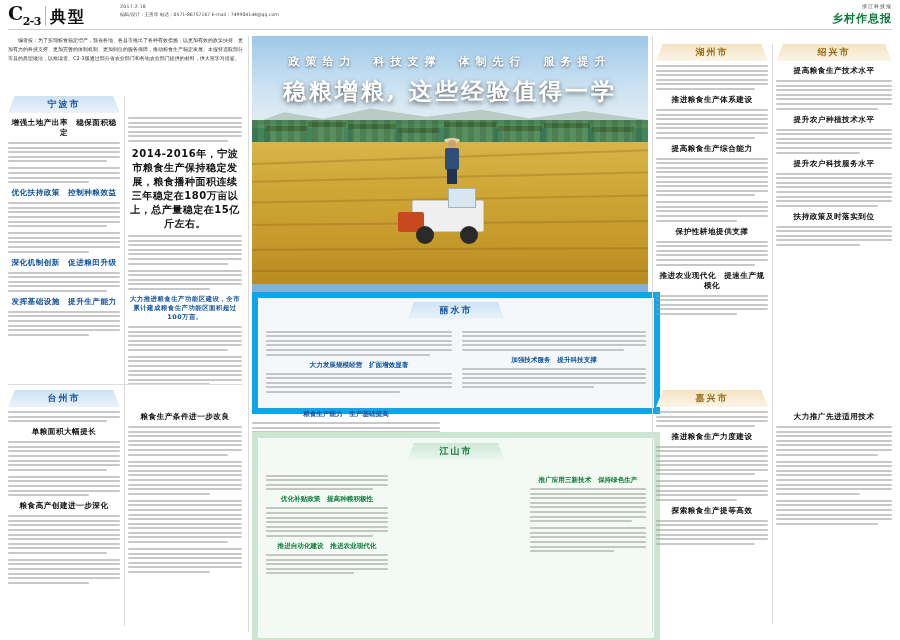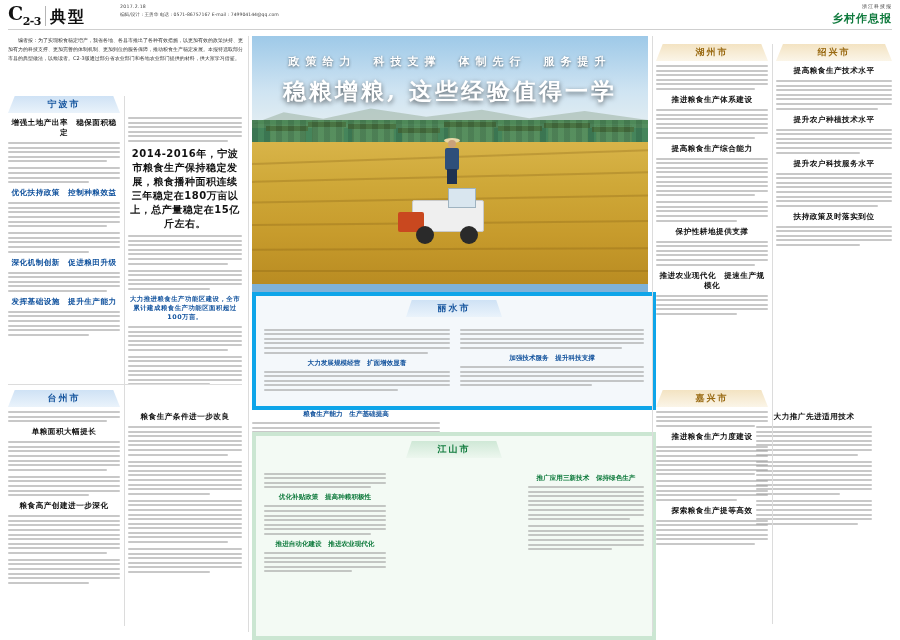--- a/index.html
+++ b/index.html
@@ -67,21 +67,21 @@
   .hv-w{position:absolute;bottom:0;width:18px;height:18px;border-radius:50%;background:#2a2a2a;}
   .person{position:absolute;left:190px;top:104px;width:20px;height:44px;}
   .p-head{position:absolute;left:6px;top:0;width:8px;height:8px;border-radius:50%;background:#caa27a;}
   .p-hat{position:absolute;left:2px;top:-2px;width:16px;height:5px;border-radius:50%;background:#e8d7a6;}
   .p-body{position:absolute;left:3px;top:8px;width:14px;height:22px;background:#2e4f7a;border-radius:2px;}
   .p-leg{position:absolute;left:5px;top:29px;width:10px;height:15px;background:#1f3250;}
   .hero-kicker{position:absolute;left:0;top:18px;width:396px;text-align:center;color:#ffffff;font-size:11px;letter-spacing:6px;font-weight:bold;text-shadow:0 1px 3px rgba(0,0,0,.55);font-family:"DejaVu Serif","Liberation Serif",serif;}
   .hero-title{position:absolute;left:0;top:40px;width:396px;text-align:center;color:#ffffff;font-size:23px;letter-spacing:3px;font-weight:bold;text-shadow:0 2px 5px rgba(0,0,0,.6);font-family:"DejaVu Serif","Liberation Serif",serif;}
 
   
-  .hbox{position:absolute;background:#f4f8fb;border:4px solid #0ea5e9;}
+  .hbox{position:absolute;background:#f4f8fb;border:6px solid #0ea5e9;}
   .hbox.green{background:#f3faf4;border-color:#cbe6d2;}
 
   .smallhead{font-size:6.6px;font-weight:bold;color:#111;text-align:center;margin:4px 0 3px;}
   .smallhead.blue{color:#13539d;}
   .smallhead.green{color:#0e7a3c;}
 
   .colrule{position:absolute;width:1px;background:#dcdcdc;}
   .hrule{position:absolute;height:1px;background:#dcdcdc;}
 </style>
 </head>
@@ -600,21 +600,21 @@
     <div class="para">
         <div class="ln f"></div>
         <div class="ln f"></div>
         <div class="ln f"></div>
         <div class="ln f"></div>
         <div class="ln f"></div>
         <div class="ln m"></div>
       </div>
   </div>
 
-  <div class="col" style="left:756px;top:390px;width:116px;">
+  <div class="col" style="left:776px;top:390px;width:116px;">
     <div style="height:17px"></div>
     <div class="head-cn">大力推广先进适用技术</div>
     <div class="para">
         <div class="ln f"></div>
         <div class="ln f"></div>
         <div class="ln f"></div>
         <div class="ln f"></div>
         <div class="ln f"></div>
         <div class="ln f"></div>
         <div class="ln m"></div>

